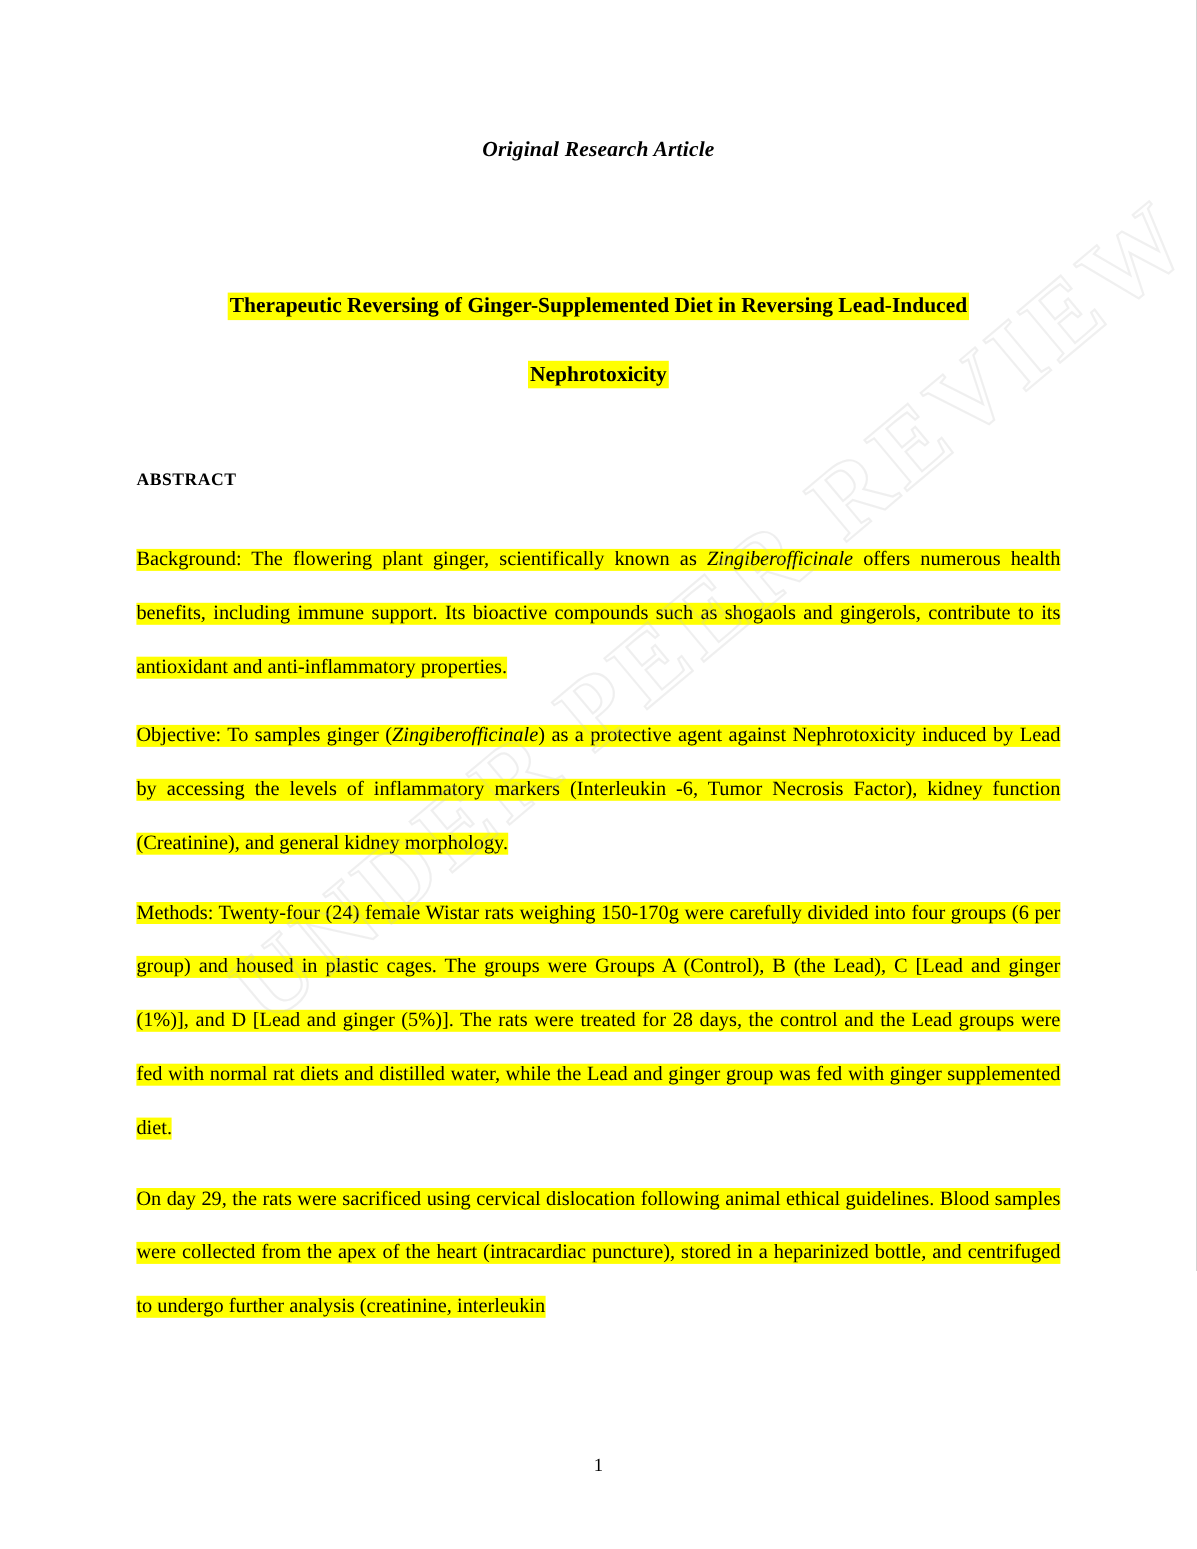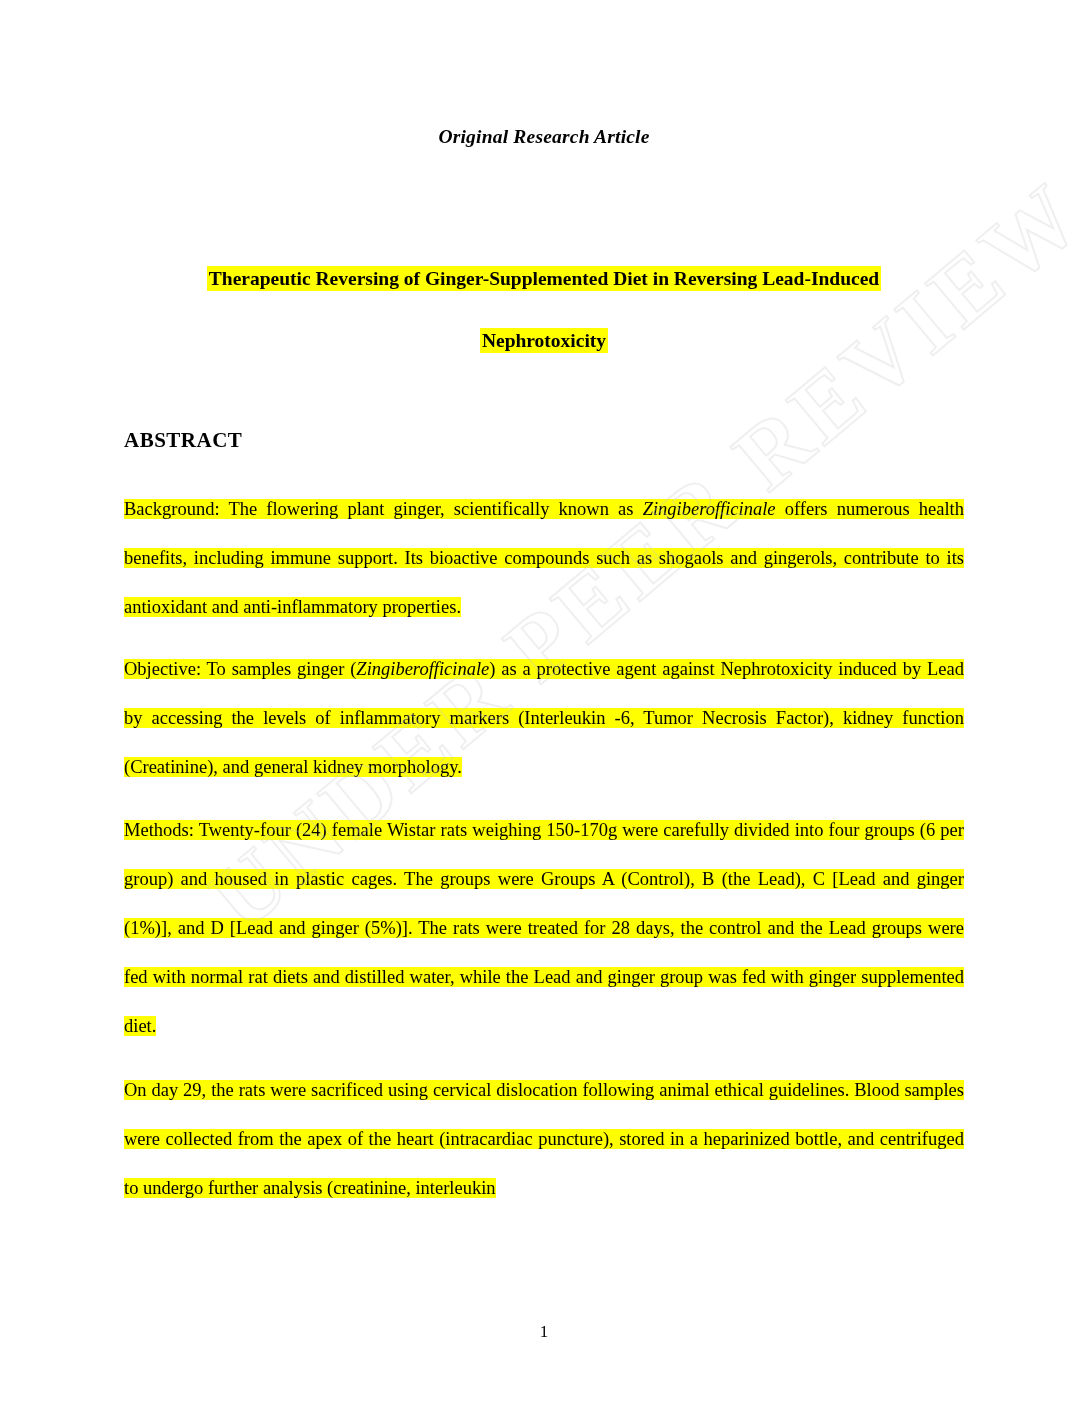--- a/index.html
+++ b/index.html
@@ -72,21 +72,21 @@
     line-height: 62px;
   }
   .title .hl {
     background: #ffff00;
     padding: 2px 2px;
   }
   .abstract-heading {
     position: absolute;
     top: 428px;
     left: 0;
-    font-size: 21px;
+    font-size: 16px;
     font-weight: bold;
     letter-spacing: 0.5px;
     text-align: center;
   }
   .para {
     position: absolute;
     left: 0;
     width: 840px;
     font-size: 18.5px;
     line-height: 49px;

